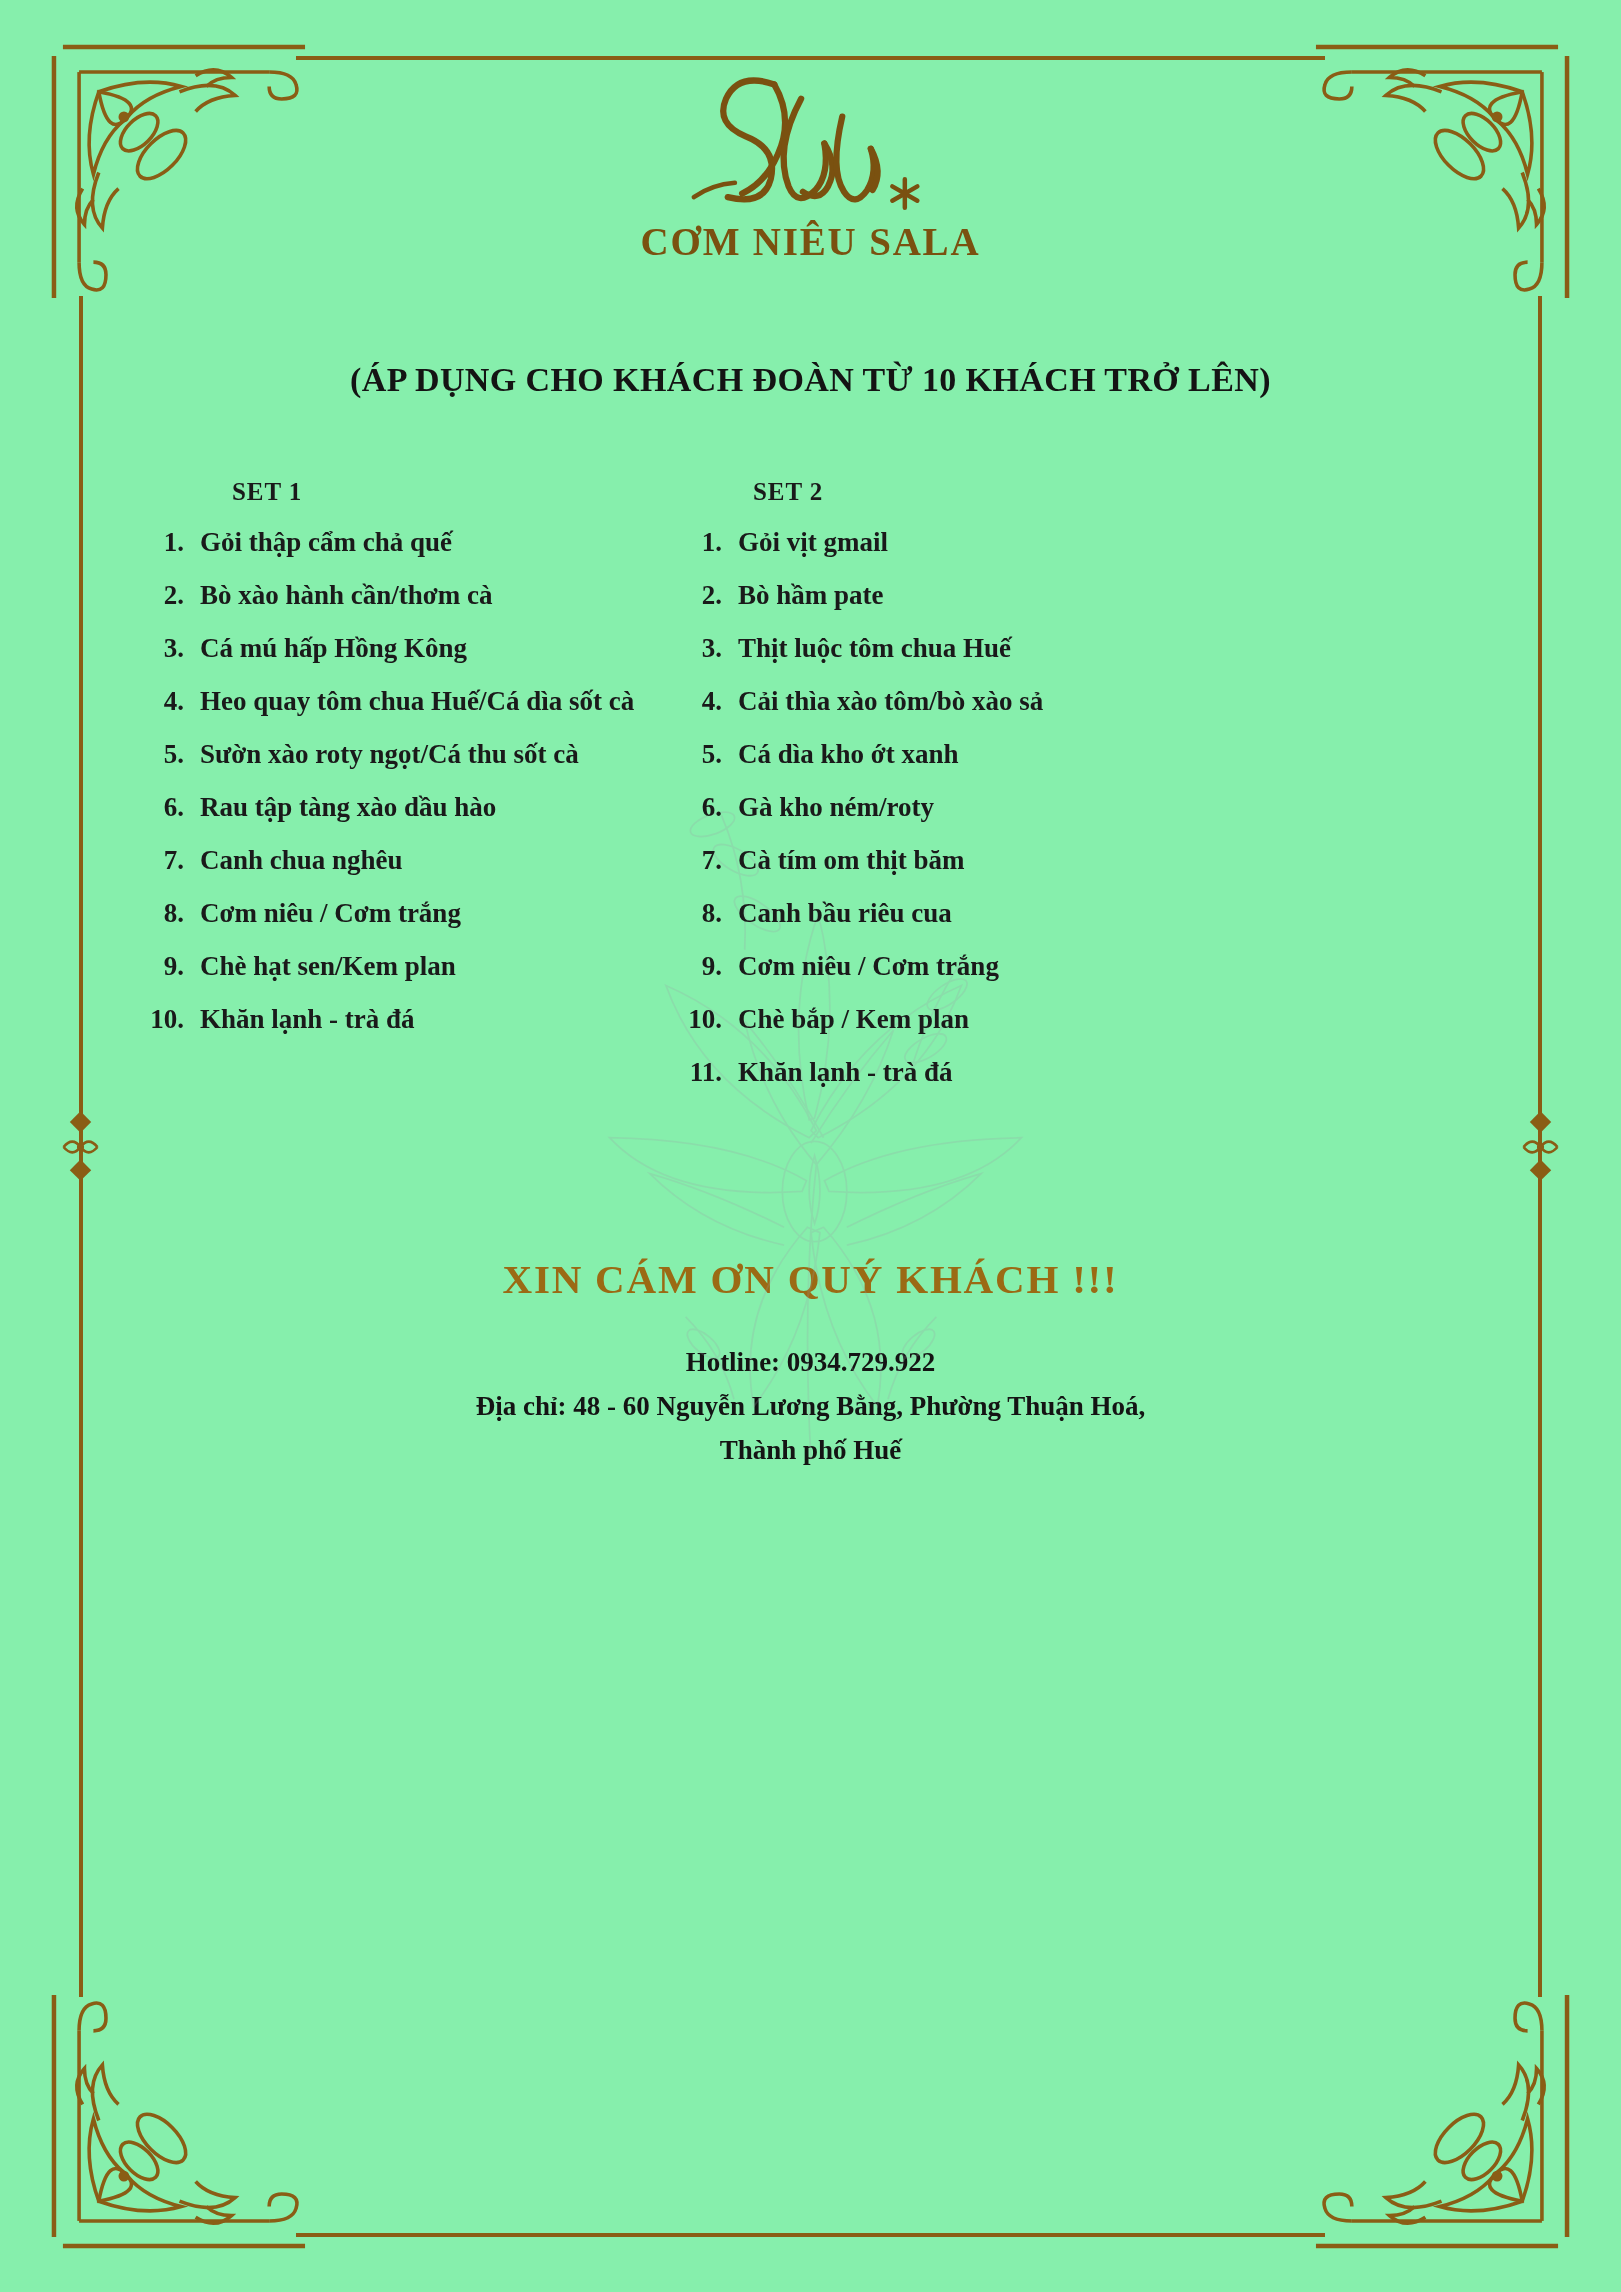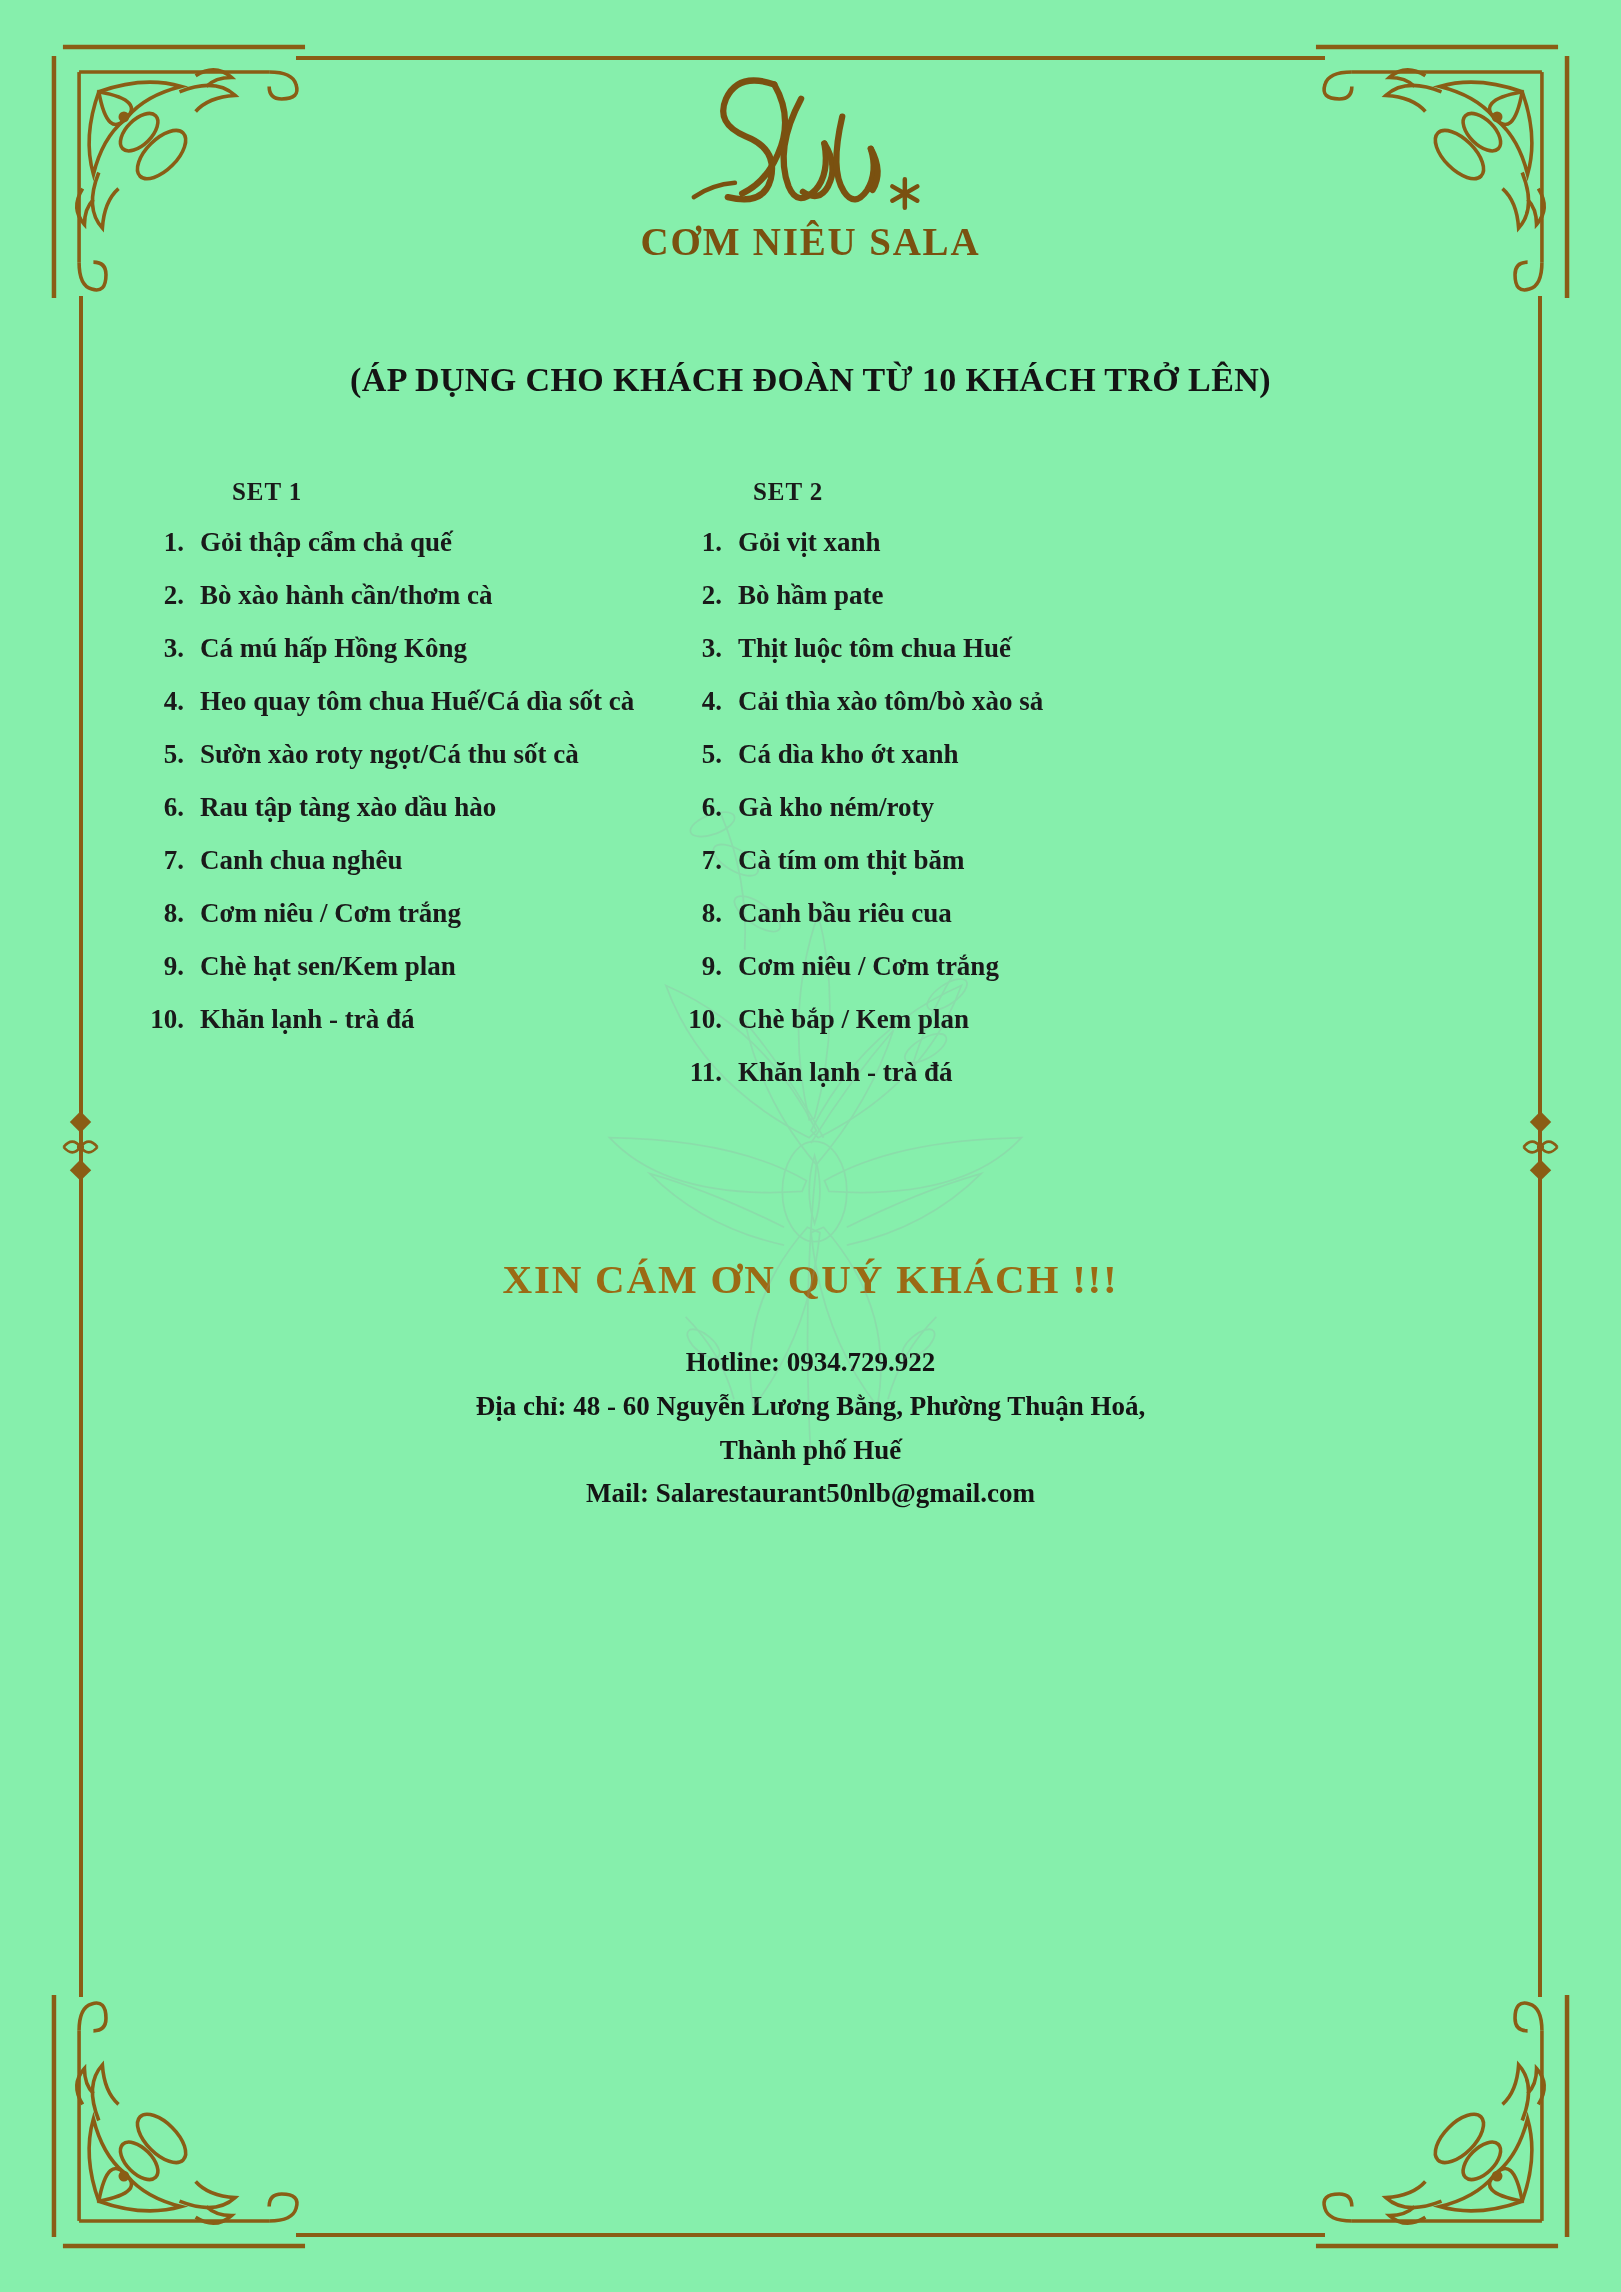--- a/index.html
+++ b/index.html
@@ -395,21 +395,21 @@
             <span class="dish-name">Khăn lạnh - trà đá</span>
           </li>
         </ul>
       </div>
 
       <div class="set-col col2">
         <div class="set-title">SET 2</div>
         <ul class="dish-list">
           <li class="dish-row">
             <span class="dish-num">1.</span>
-            <span class="dish-name">Gỏi vịt xanh</span>
+            <span class="dish-name">Gỏi vịt gmail</span>
           </li>
           <li class="dish-row">
             <span class="dish-num">2.</span>
             <span class="dish-name">Bò hầm pate</span>
           </li>
           <li class="dish-row">
             <span class="dish-num">3.</span>
             <span class="dish-name">Thịt luộc tôm chua Huế</span>
           </li>
           <li class="dish-row">
@@ -448,18 +448,17 @@
       </div>
 
     </div>
 
     <div class="thanks">XIN CÁM ƠN QUÝ KHÁCH !!!</div>
 
     <div class="contact">
       <div>Hotline: 0934.729.922</div>
       <div>Địa chỉ: 48 - 60 Nguyễn Lương Bằng, Phường Thuận Hoá,</div>
       <div>Thành phố Huế</div>
-      <div>Mail: Salarestaurant50nlb@gmail.com</div>
     </div>
 
   </div>
 </div>
 
 
 </body></html>

